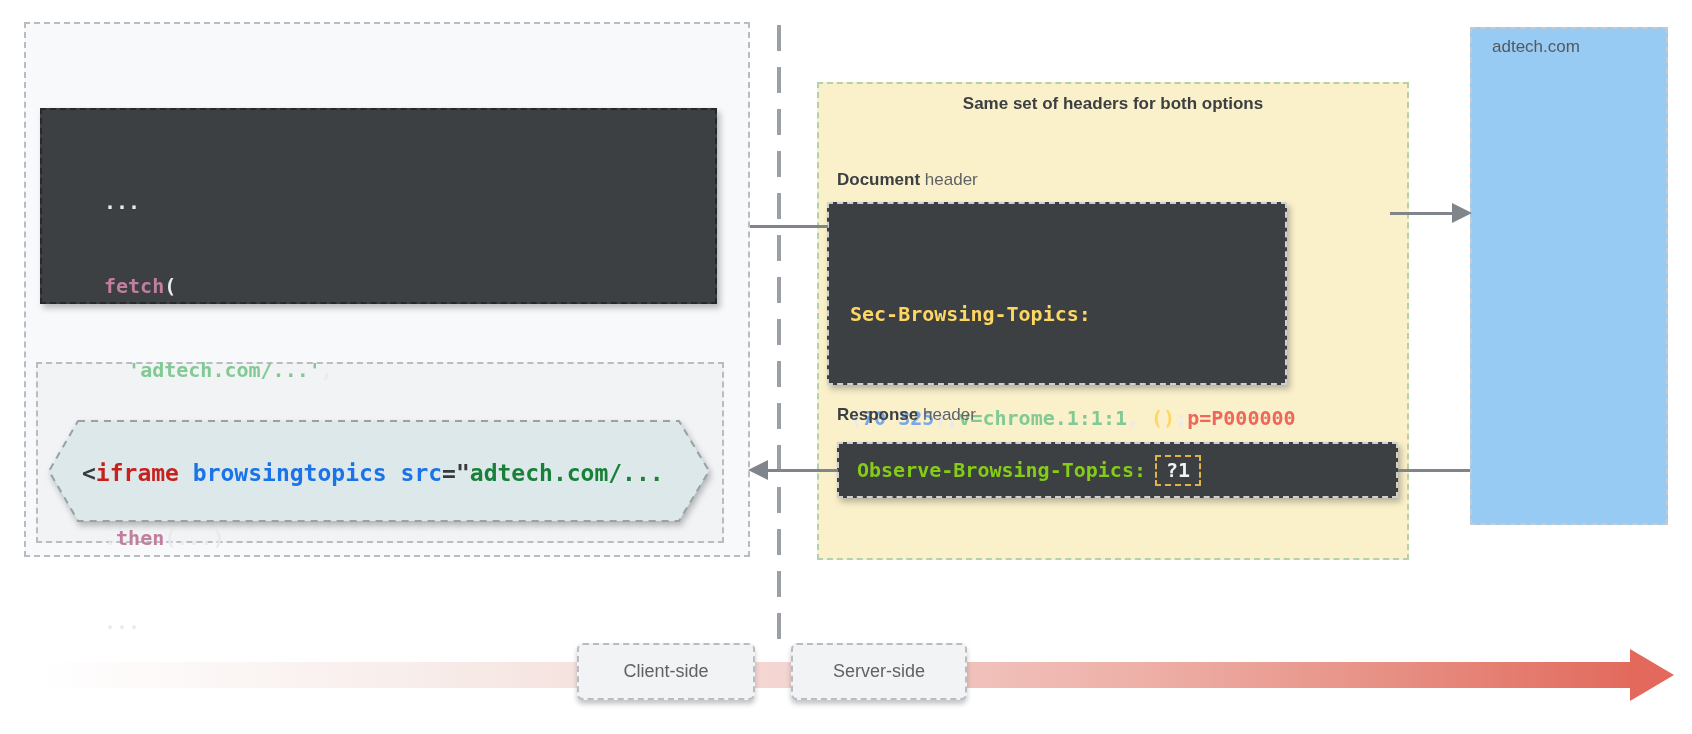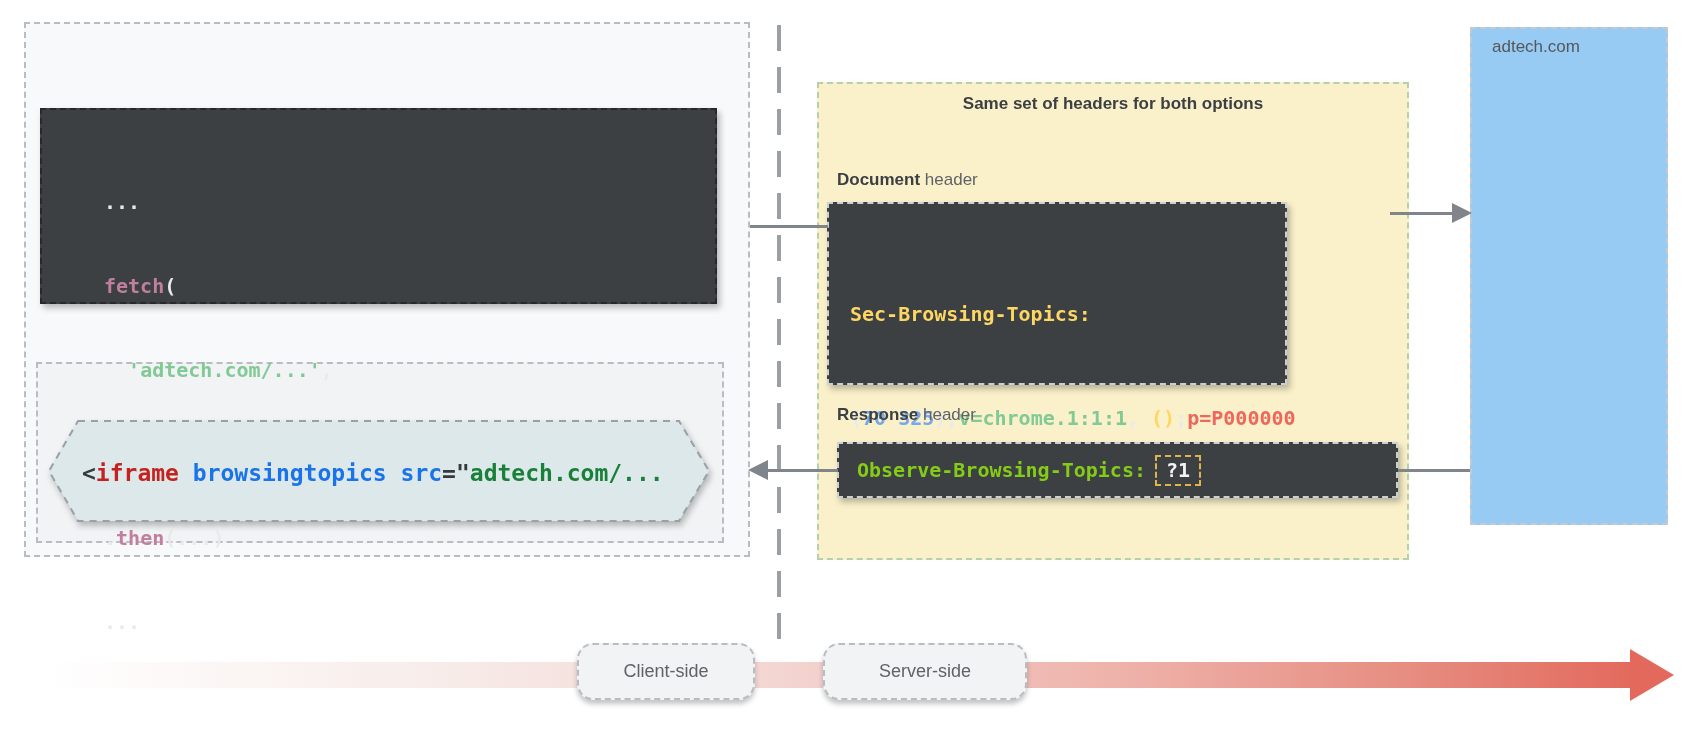--- a/index.html
+++ b/index.html
@@ -88,27 +88,27 @@
   
   .timeline-bar{
     left:40px;top:662px;width:1592px;height:26px;z-index:1;
     background:linear-gradient(90deg,rgba(252,252,253,0) 0%,#f7ece9 25%,#f3d4d0 47%,#eeb2aa 68%,#e78f83 85%,#e26a5d 100%);
   }
   .timeline-head{
     left:1630px;top:649px;width:0;height:0;z-index:1;
     border-top:26px solid transparent;border-bottom:26px solid transparent;border-left:44px solid #e2695c;
   }
   .side-badge{
-    background:#f1f3f4;border:2px dashed #b9bdc1;border-radius:16px;box-sizing:border-box;
+    background:#f1f3f4;border:2px dashed #b9bdc1;border-radius:6px;box-sizing:border-box;
     box-shadow:0 4px 5px rgba(60,64,67,.3);
     display:flex;align-items:center;justify-content:center;
     font-size:18px;color:#5f6368;z-index:2;height:57px;top:643px;
   }
   .client-badge{left:577px;width:178px;}
-  .server-badge{left:823px;width:204px;}
+  .server-badge{left:791px;width:176px;}
 </style>
 </head>
 <body>
 
 <div id="canvas">
 
   <div class="abs publisher-panel"></div>
   <div class="abs panel-label publisher-label">Publisher.com</div>
 
   <div class="abs code-block fetch-block">

